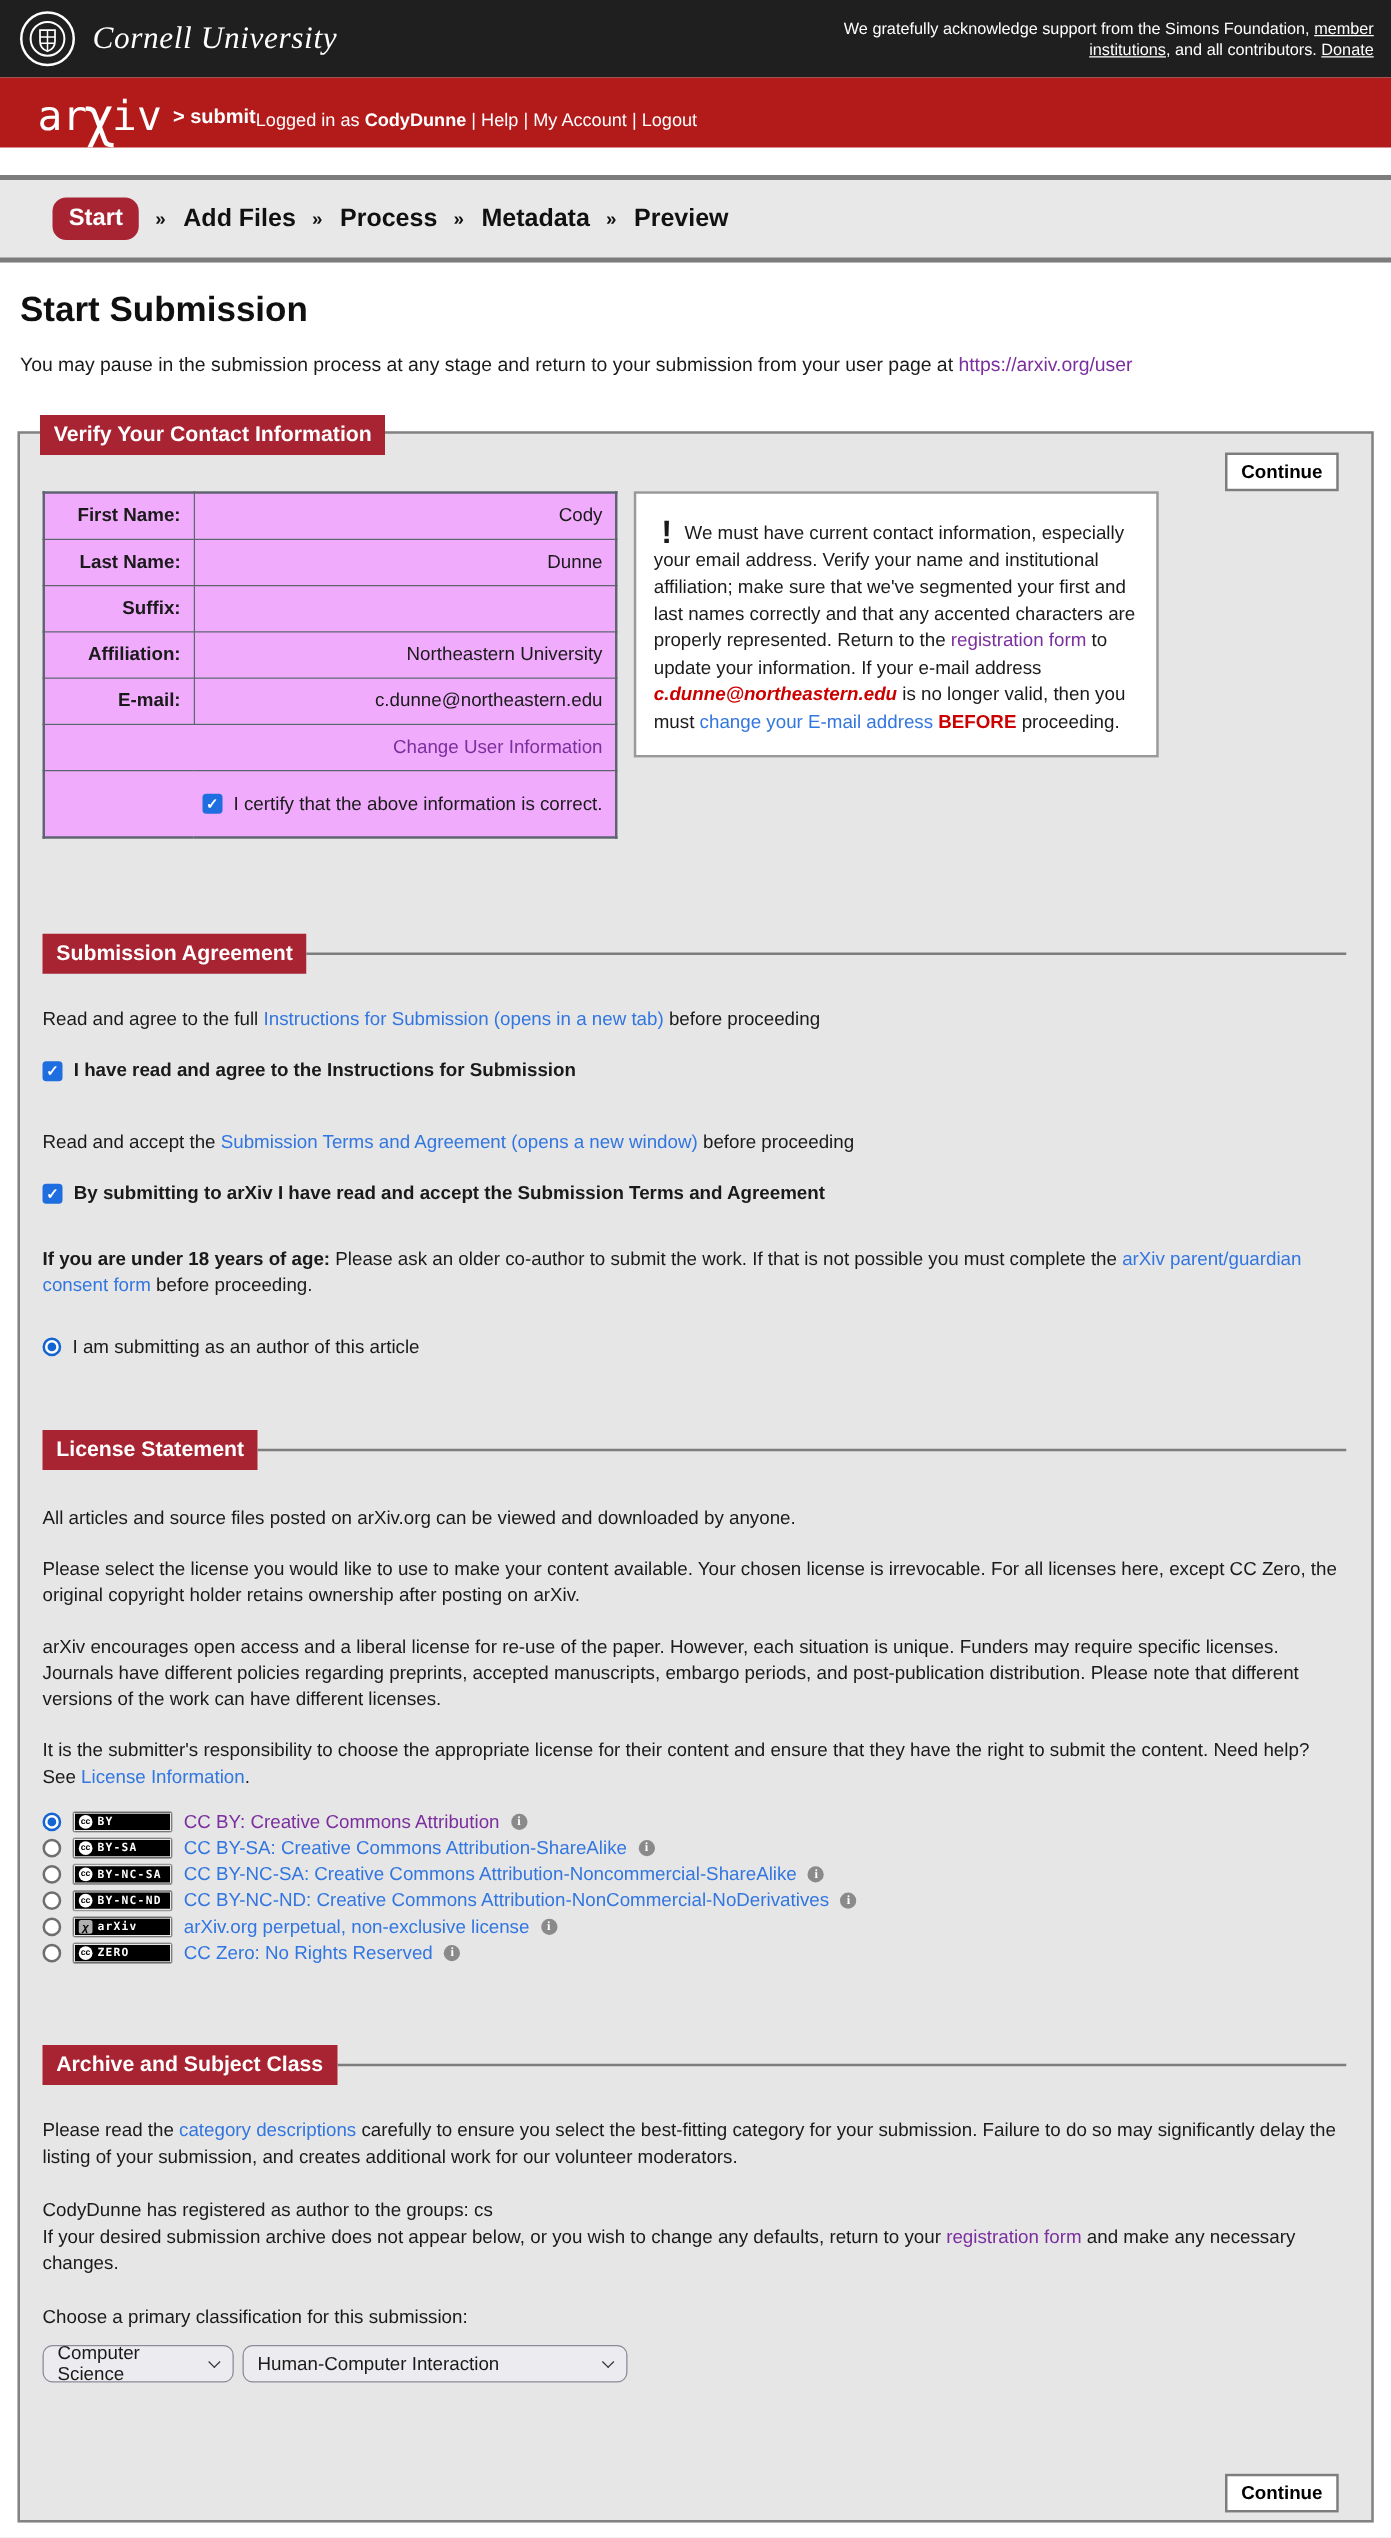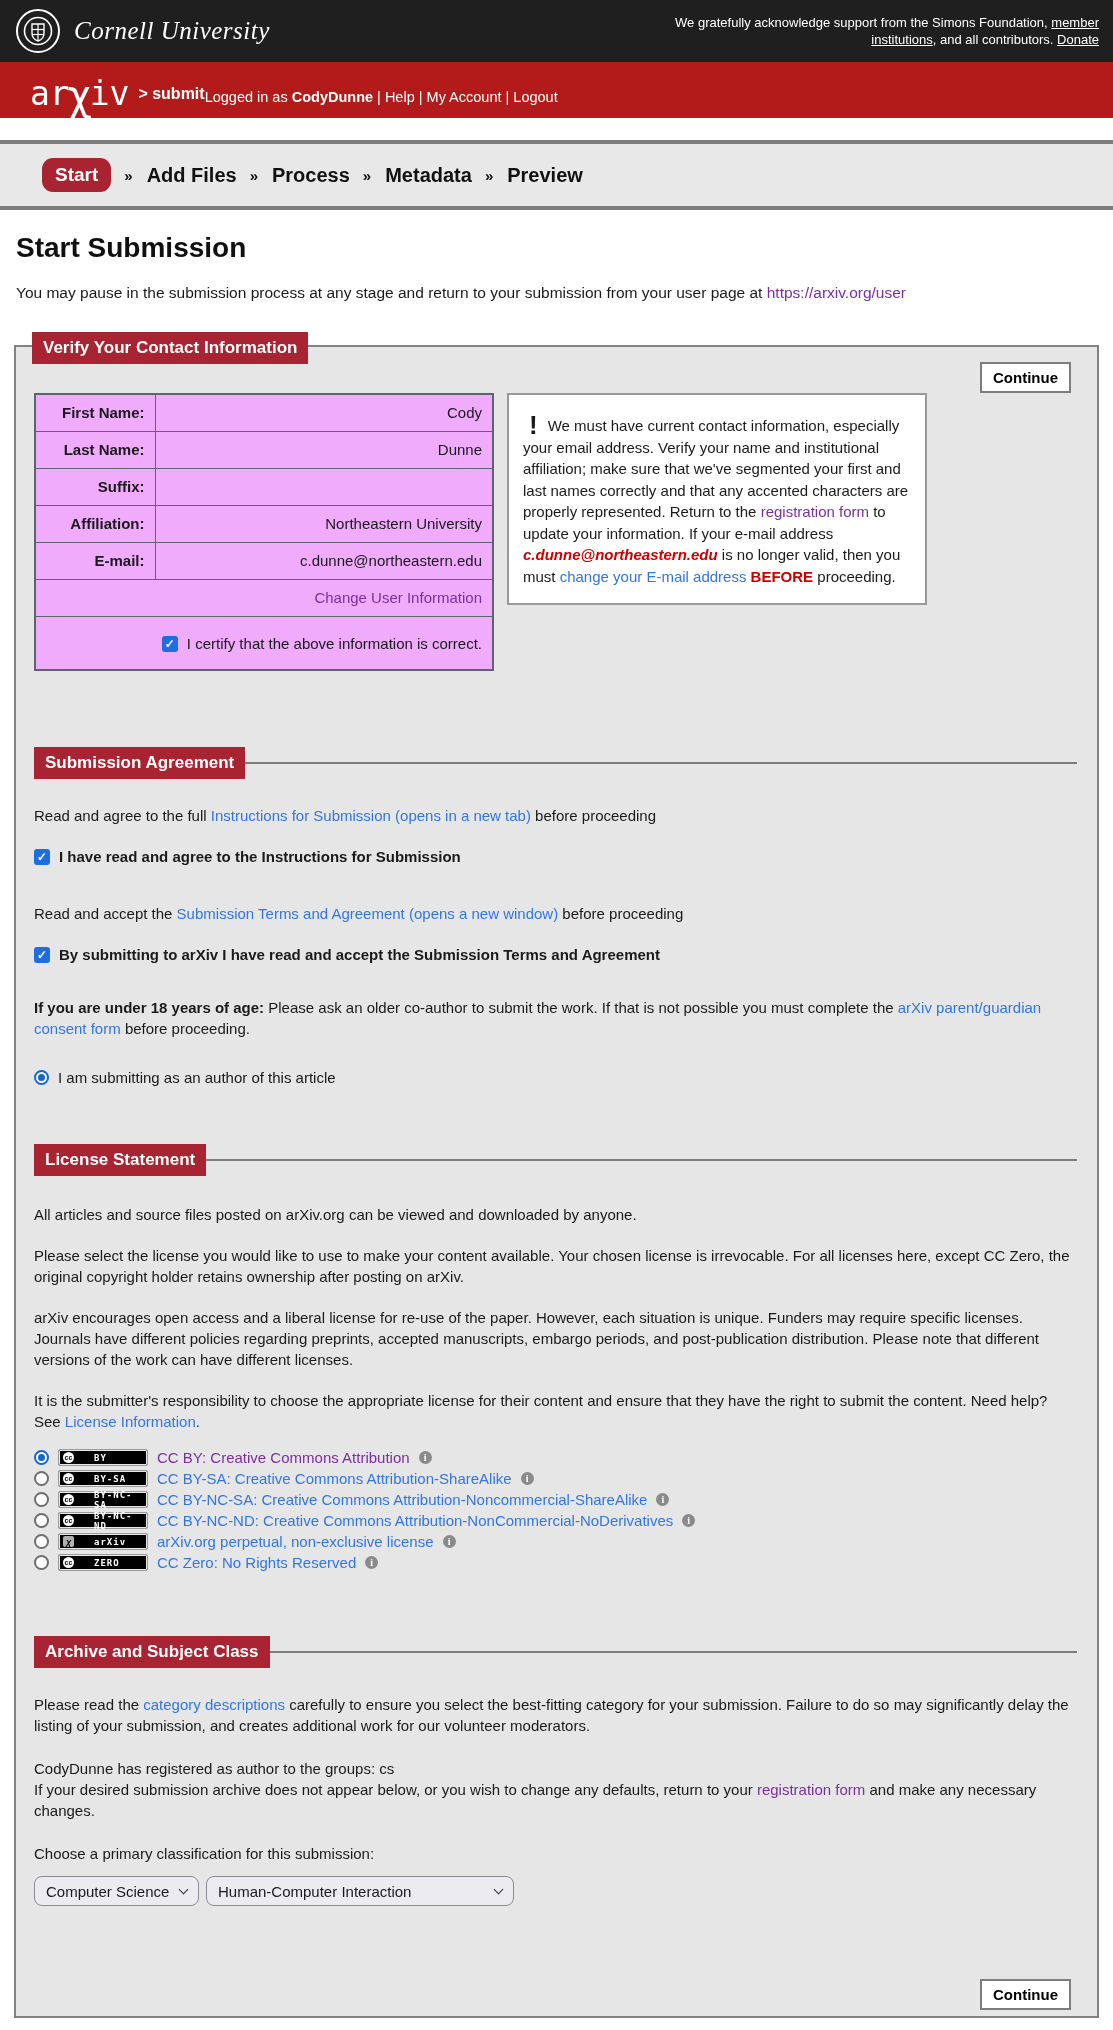--- a/index.html
+++ b/index.html
@@ -85,23 +85,23 @@
   .cbrow .bold { font-weight:bold; }
 
   .radio { width:15px; height:15px; border-radius:50%; border:2px solid #6e6e6e;
            background:#fff; flex:none; position:relative; }
   .radio.sel { border-color:#1464d2; }
   .radio.sel::after { content:""; position:absolute; inset:2px; border-radius:50%; background:#1464d2; }
   .radiorow { display:flex; align-items:center; gap:9px; line-height:21px; }
 
   
   .licrow { display:flex; align-items:center; gap:9px; height:19px; margin-bottom:2px; }
-  .licbadge { display:inline-flex; align-items:center; gap:20px; background:#000;
+  .licbadge { display:inline-flex; align-items:center; gap:4px; background:#000;
               border:1px solid #9a9a9a; box-shadow:inset 0 0 0 1px #e8e8e8;
-              border-radius:2px; padding:1px 4px; width:90px; height:17px; flex:none; }
+              border-radius:2px; padding:1px 4px; width:80px; height:17px; flex:none; }
   .ccmark { width:11px; height:11px; border-radius:50%; background:#fff; color:#000;
             font-size:7px; font-weight:bold; display:inline-flex; align-items:center;
             justify-content:center; flex:none; }
   .xmark { width:11px; height:11px; border-radius:2px; background:#b0b0b0; color:#000;
            font-size:9px; font-weight:bold; display:inline-flex; align-items:center;
            justify-content:center; flex:none; font-style:italic; }
   .badgetext { color:#fff; font-family:"DejaVu Sans Mono", monospace; font-weight:bold;
                font-size:9px; letter-spacing:1px; }
   .info { width:13px; height:13px; border-radius:50%; background:#8a8a8a; flex:none;
           display:inline-flex; align-items:center; justify-content:center; }
@@ -298,21 +298,21 @@
     <span class="sec-banner">Archive and Subject Class</span>
     <span class="rule"></span>
   </div>
   <div class="para mt26"><span>Please read the </span><a class="blink">category descriptions</a><span> carefully to ensure you select the best-fitting category for your submission. Failure to do so may significantly delay the listing of your submission, and creates additional work for our volunteer moderators.</span></div>
   <div class="para mt22">
     <div>CodyDunne has registered as author to the groups: cs</div>
     <div><span>If your desired submission archive does not appear below, or you wish to change any defaults, return to your </span><a class="plink">registration form</a><span> and make any necessary changes.</span></div>
   </div>
   <div class="para mt22">Choose a primary classification for this submission:</div>
   <div class="selrow mt12">
-    <div class="select" style="width:165px">
+    <div class="select" style="width:153px">
       <span>Computer Science</span>
       <span class="chev"></span>
     </div>
     <div class="select" style="width:308px">
       <span>Human-Computer Interaction</span>
       <span class="chev"></span>
     </div>
   </div>
 
   <button class="btn continue-bottom">Continue</button>

